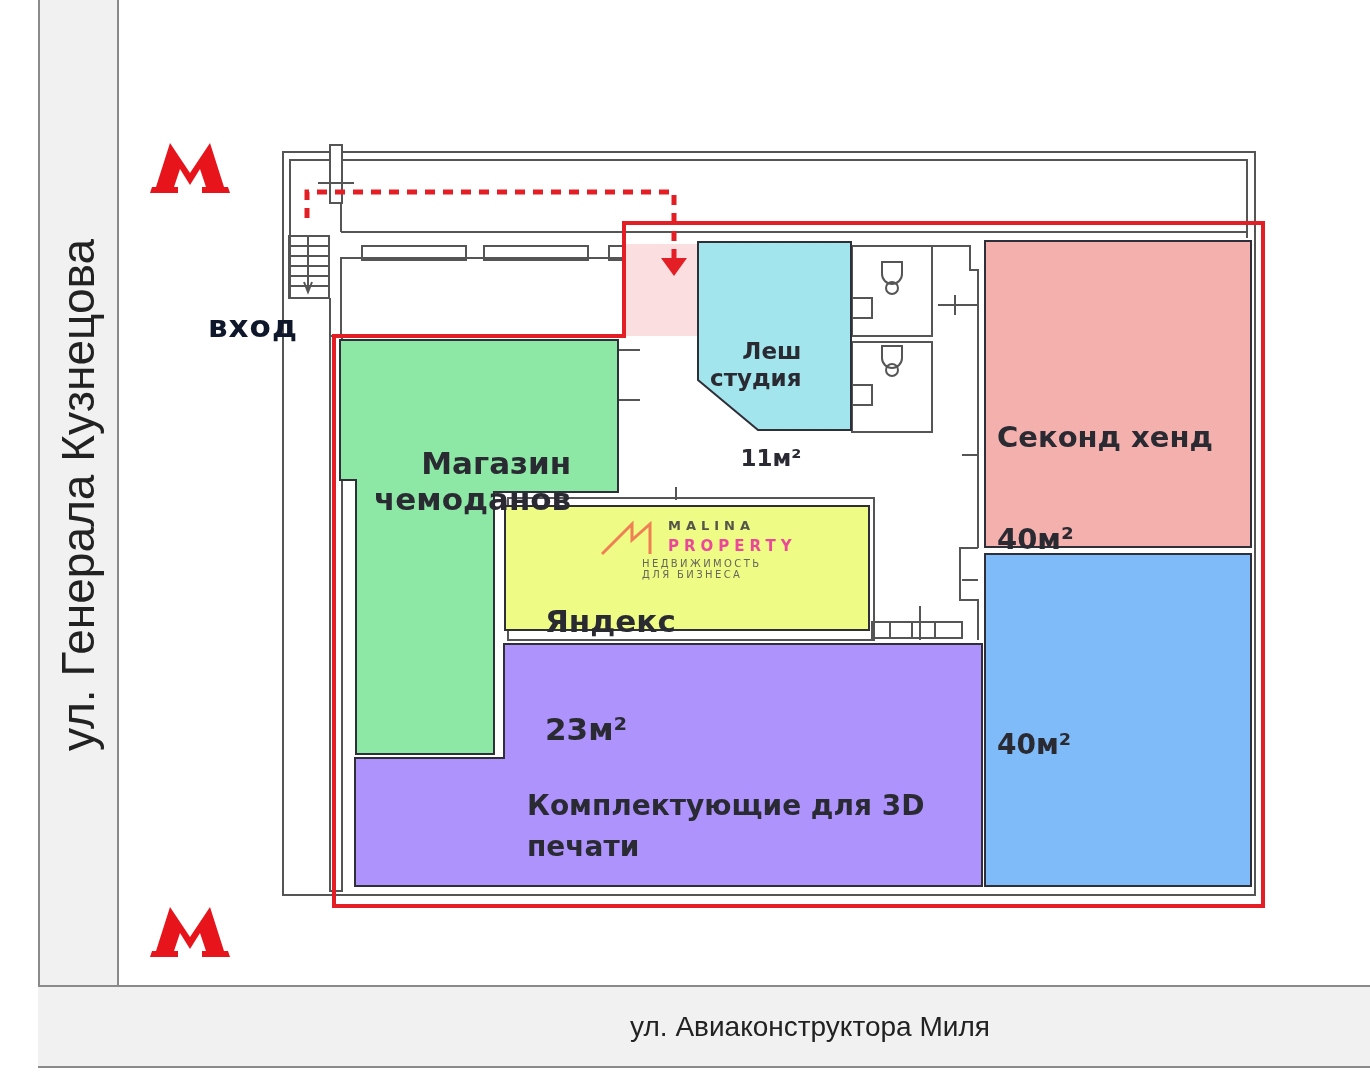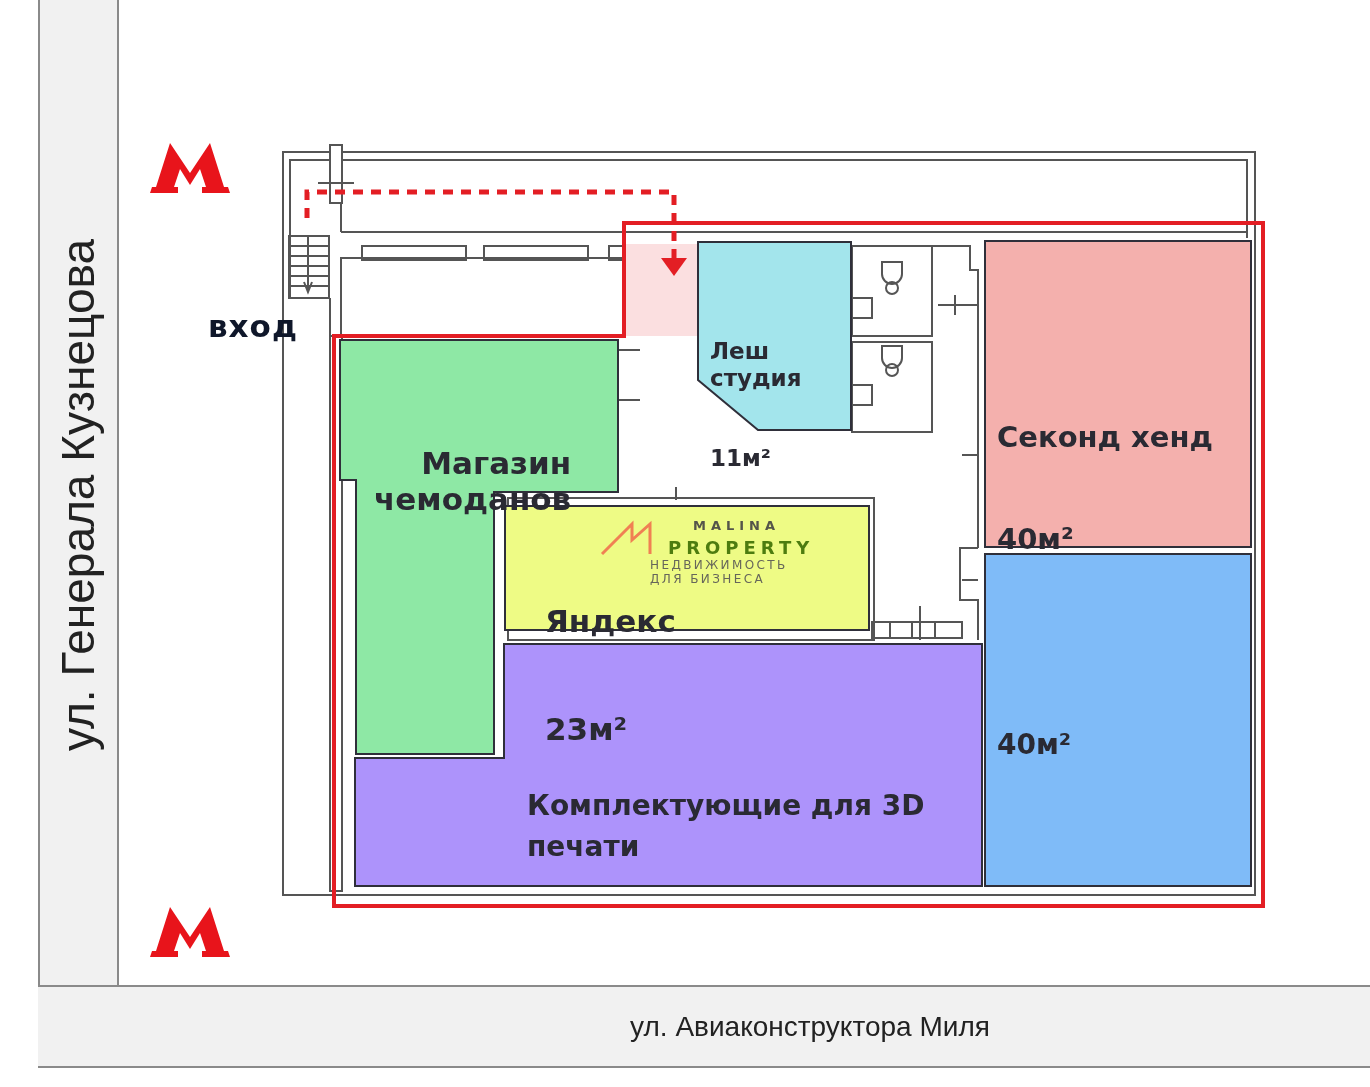--- a/index.html
+++ b/index.html
@@ -13,23 +13,23 @@
   .street-bottom { position: absolute; left: 38px; top: 985px; width: 1332px; height: 83px;
                    background: #f1f1f1; border-top: 2px solid #8a8a8a; border-bottom: 2px solid #8a8a8a; box-sizing: border-box; }
   .street-left-label { position: absolute; left: 78px; top: 495px; transform: translate(-50%,-50%) rotate(-90deg);
                        font-family: "Liberation Sans", sans-serif; font-size: 46px; color: #222; white-space: nowrap; }
   .street-bottom-label { position: absolute; left: 810px; top: 1027px; transform: translate(-50%,-50%);
                          font-family: "Liberation Sans", sans-serif; font-size: 28px; color: #222; white-space: nowrap; font-weight: 500; }
   .entrance { position: absolute; left: 208px; top: 308px; font-family: "DejaVu Sans", sans-serif;
               font-weight: 700; font-size: 31px; color: #0f172a; letter-spacing: 1px; }
   .metro { position: absolute; width: 80px; height: 52px; }
   .wm { position: absolute; left: 600px; top: 518px; width: 190px; height: 54px; pointer-events: none; }
-  .wm-line1 { position: absolute; left: 68px; top: 0; font-size: 13px; letter-spacing: 5px; color: #55554a; font-weight: 600; margin-left: 25px; }
-  .wm-line2 { position: absolute; left: 68px; top: 19px; font-size: 18px; letter-spacing: 5px; color: #4d7c0f; font-weight: 600; }
-  .wm-line3 { position: absolute; left: 14px; top: 40px; font-size: 12px; letter-spacing: 2.4px; color: #66665a; padding-left: 36px; }
+  .wm-line1 { position: absolute; left: 68px; top: 0; font-size: 13px; letter-spacing: 5px; color: #55554a; font-weight: 600; }
+  .wm-line2 { position: absolute; left: 68px; top: 19px; font-size: 15px; letter-spacing: 5px; color: #ec4899; font-weight: 600; }
+  .wm-line3 { position: absolute; left: 6px; top: 40px; font-size: 10px; letter-spacing: 2.4px; color: #66665a; padding-left: 36px; }
 </style>
 </head>
 <body>
 
 <div class="street-left"></div>
 <div class="street-bottom"></div>
 <div class="street-left-label">ул. Генерала Кузнецова</div>
 <div class="street-bottom-label">ул. Авиаконструктора Миля</div>
 
 <svg id="plan" viewBox="0 0 1370 1087" xmlns="http://www.w3.org/2000/svg">
@@ -109,21 +109,21 @@
 <svg class="metro" style="left:150px; top:907px;" viewBox="0 0 80 52">
   <path d="M0 50 L2 44 L6 44 L20 0 L40 30 L60 0 L74 44 L78 44 L80 50 L52 50 L52 44 L56 44 L50 26 L40 42 L30 26 L24 44 L28 44 L28 50 Z" fill="#e8141b"></path>
 </svg>
 
 <div class="entrance">вход</div>
 
 <div class="lbl" style="left:374px; top:372px; font-size:31px;text-align:right;">
   <div>Магазин
 чемоданов</div>
 </div>
-<div class="lbl" style="left:710px; top:284px; font-size:23px;">
+<div class="lbl" style="left:710px; top:284px; font-size:23px;text-align:right;">
   <div>Леш
 студия</div>
   <div>11м²</div>
 </div>
 <div class="lbl" style="left:997px; top:353px; font-size:29px;">
   <div>Секонд хенд</div>
   <div>40м²</div>
 </div>
 <div class="lbl" style="left:545px; top:530px; font-size:31px;">
   <div>Яндекс</div>

